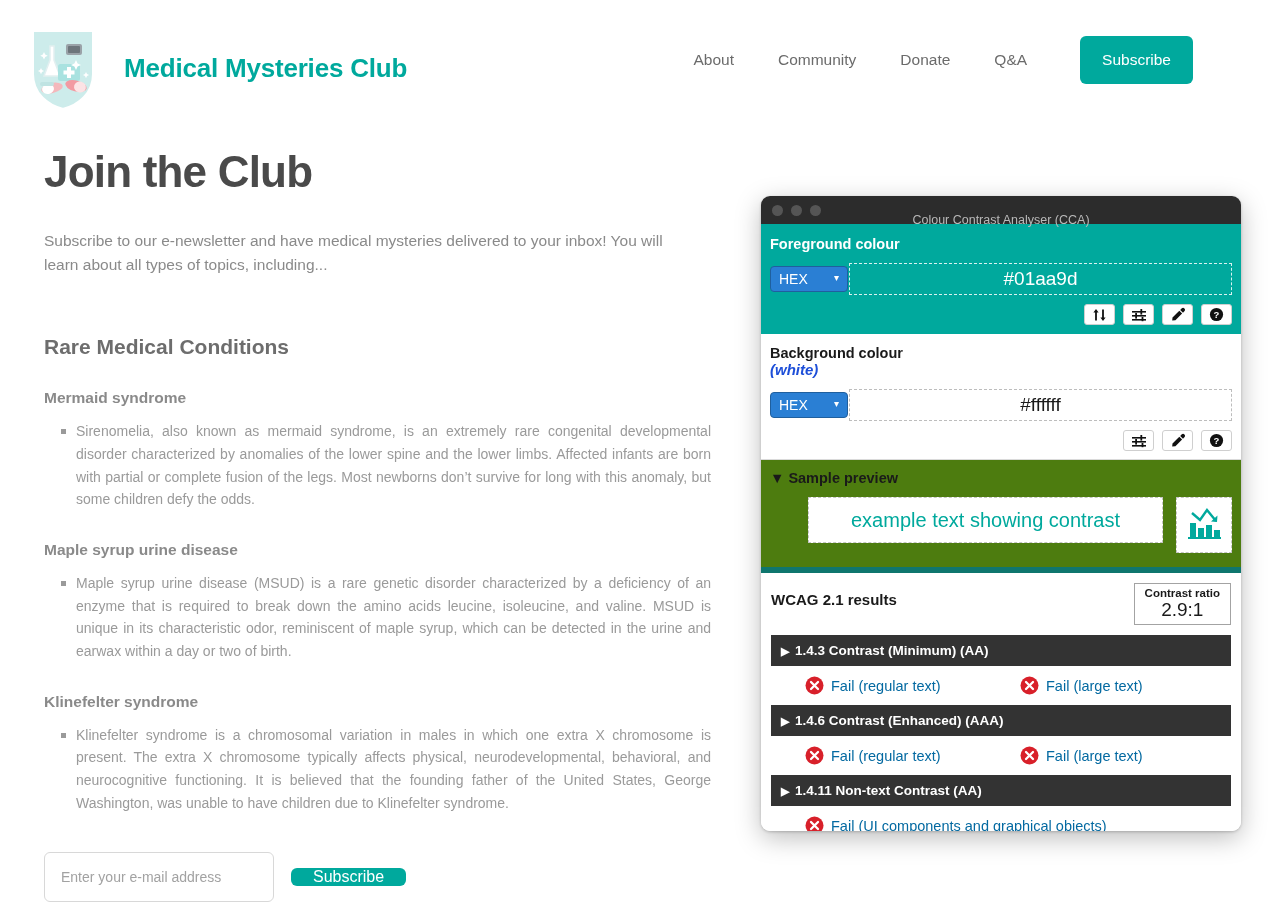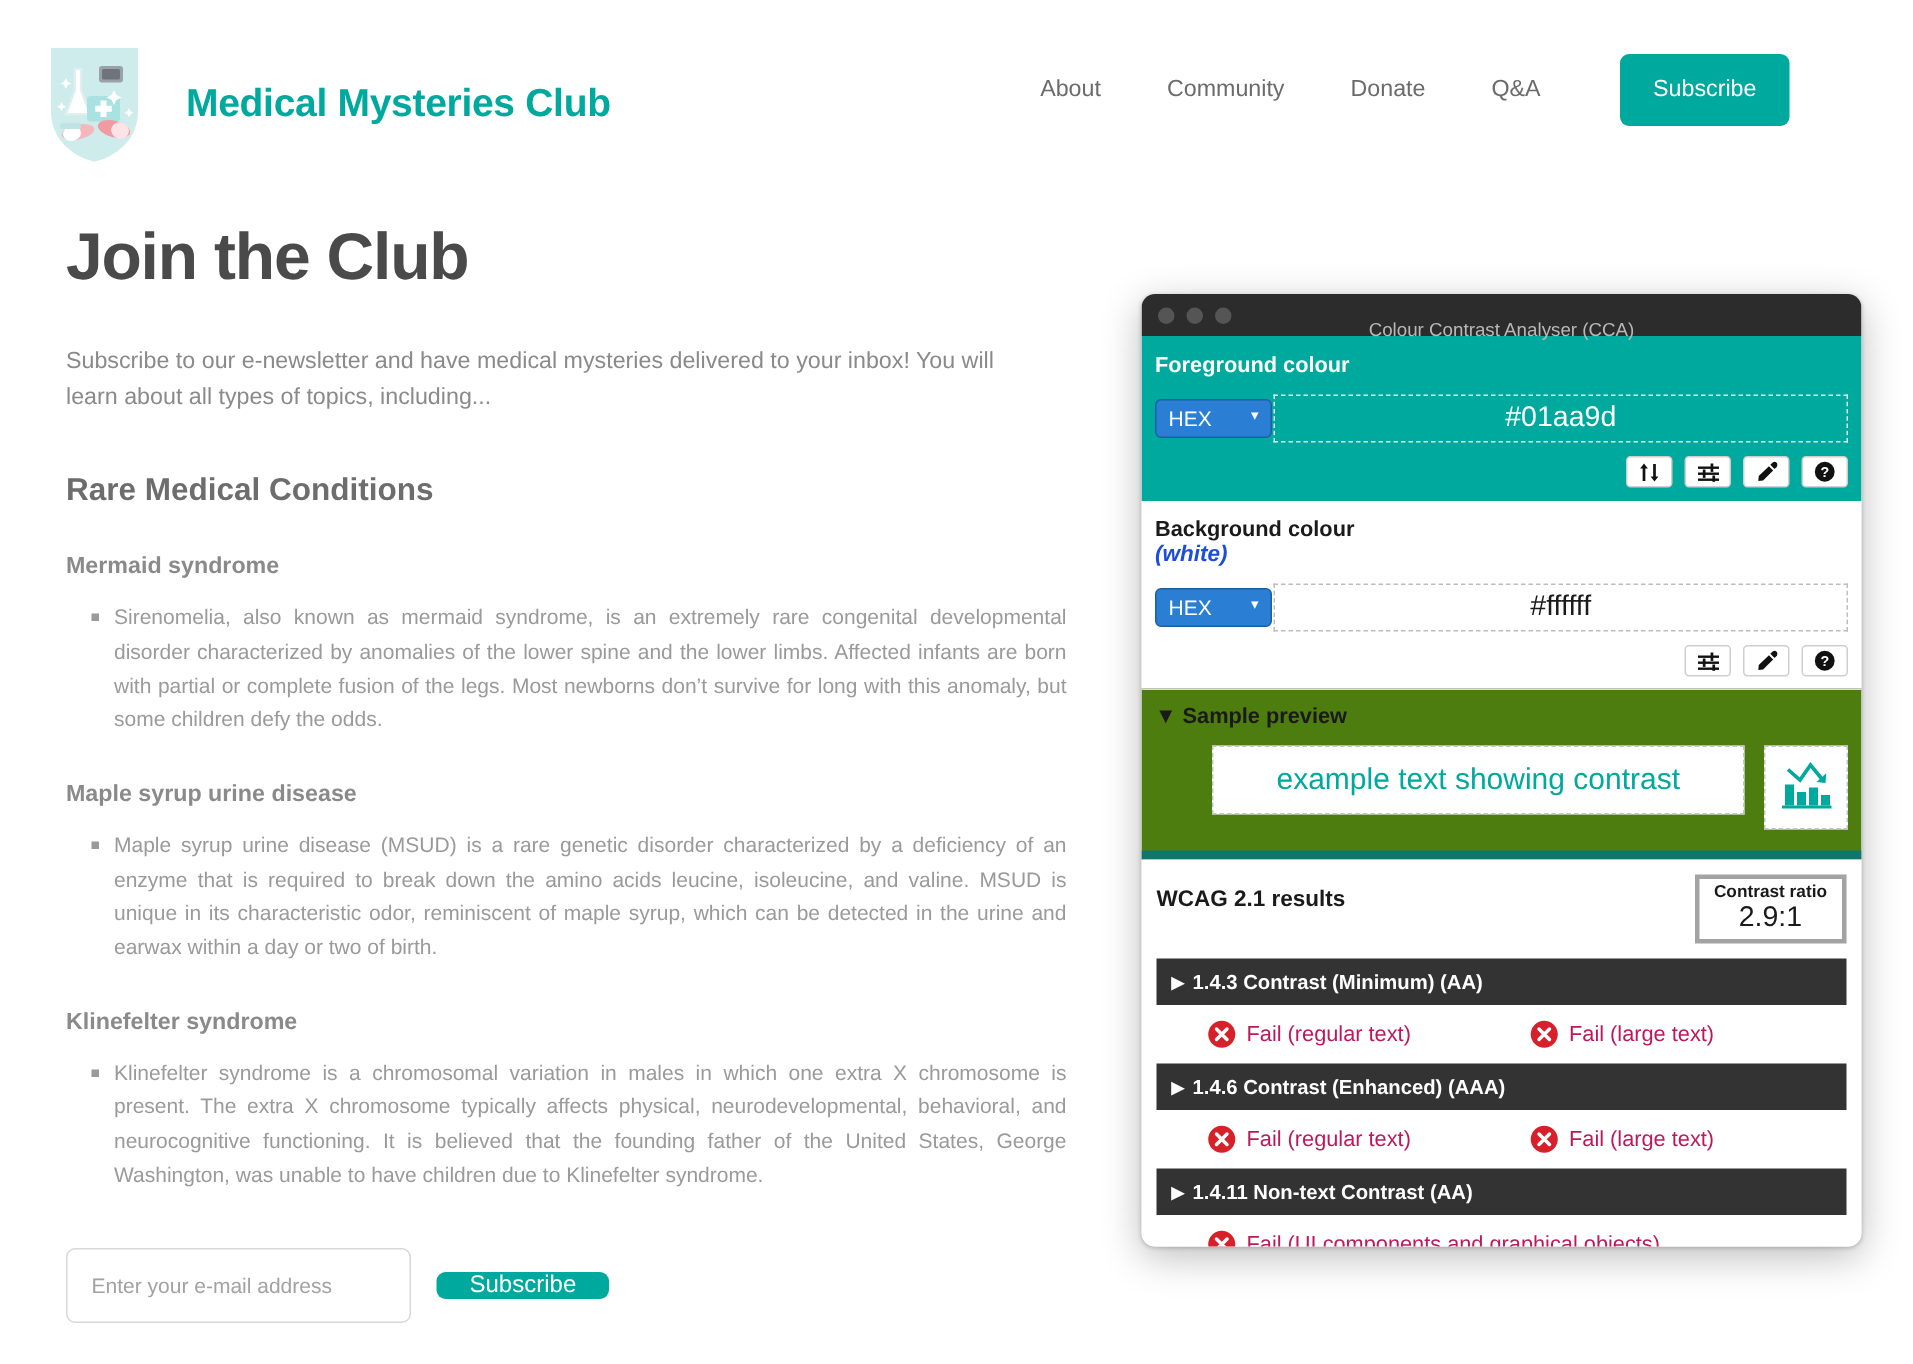--- a/index.html
+++ b/index.html
@@ -45,21 +45,21 @@
   }
   .page-title {
     font-size: 44px; font-weight: bold; color: #4a4a4a;
     letter-spacing: -0.8px; line-height: 1.1;
   }
   .intro {
     margin-top: 33px; font-size: 15.5px; color: #8a8a8a; line-height: 1.55;
     width: 640px;
   }
   .section-title {
-    margin-top: 38px; font-size: 21px; font-weight: bold; color: #6d6d6d;
+    margin-top: 58px; font-size: 21px; font-weight: bold; color: #6d6d6d;
   }
   .cond { margin-top: 30px; }
   .cond-title { font-size: 15.5px; color: #8a8a8a; font-weight: bold; }
   .cond-list { margin-top: 13px; padding-left: 17px; list-style: none; }
   .cond-list li {
     position: relative;
     font-size: 14px; color: #9a9a9a; line-height: 1.62;
     text-align: justify; padding-left: 15px; width: 650px;
   }
   .cond-list li::before {
@@ -157,38 +157,38 @@
   }
   .sample-icon-box {
     width: 56px; height: 56px; background: #fff; border: 1px dashed #c4c4c4;
     display: flex; align-items: center; justify-content: center;
   }
 
   .results-panel { background: #ffffff; padding: 10px 10px 10px 10px; }
   .results-head { display: flex; align-items: flex-start; justify-content: space-between; }
   .results-title { font-size: 15px; font-weight: bold; color: #1a1a1a; padding-top: 8px; }
   .ratio-box {
-    border: 3px solid #a3a3a3; background: #fff; padding: 3px 10px 4px 10px;
+    border: 1px solid #a3a3a3; background: #fff; padding: 3px 10px 4px 10px;
     text-align: center; min-width: 92px;
   }
   .ratio-label { font-size: 11.5px; font-weight: bold; color: #1a1a1a; }
   .ratio-value { font-size: 19px; color: #1a1a1a; line-height: 1.12; }
 
   .criterion-bar {
     background: #333333; color: #ffffff;
     font-size: 13.5px; font-weight: bold;
     padding: 8px 10px 8px 24px;
     margin-top: 10px; position: relative; cursor: pointer;
   }
   .criterion-bar .tri {
     position: absolute; left: 10px; top: 50%; transform: translateY(-50%);
     font-size: 11px;
   }
   .verdict-row { display: flex; margin-top: 10px; margin-bottom: 8px; padding-left: 34px; }
-  .verdict { display: flex; align-items: center; gap: 7px; font-size: 14.5px; color: #be185d; }
+  .verdict { display: flex; align-items: center; gap: 7px; font-size: 14.5px; color: #0369a1; }
   .verdict.first { width: 215px; }
   .fail-icon { width: 19px; height: 19px; flex: 0 0 19px; }
 </style>
 </head>
 <body>
 
 <div class="page">
 
   <header class="site-header">
     <div class="brand">

